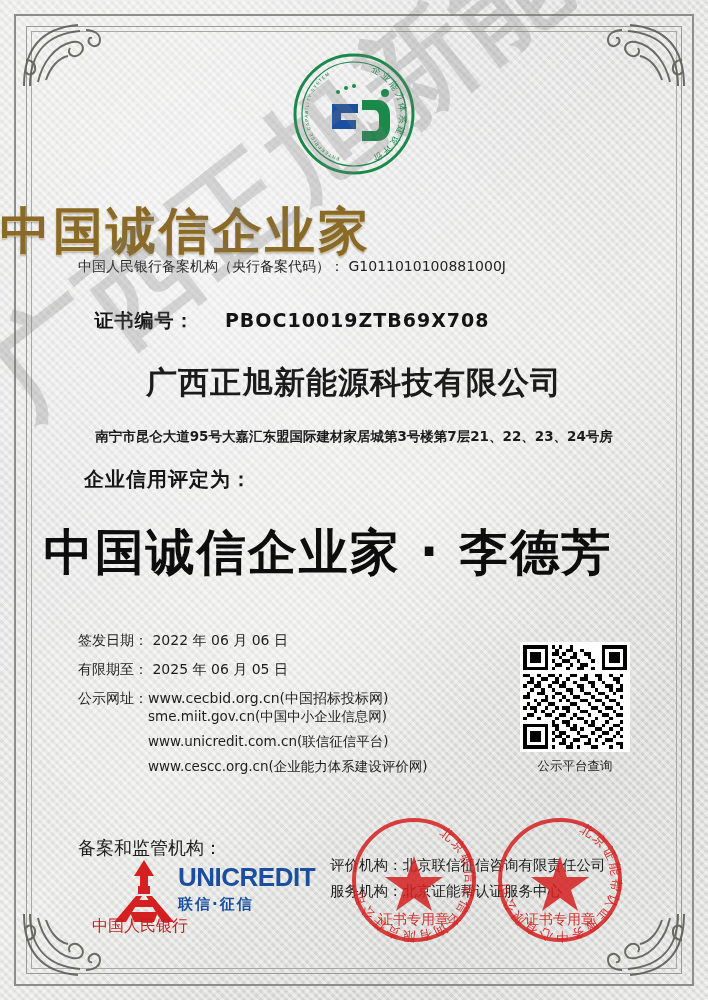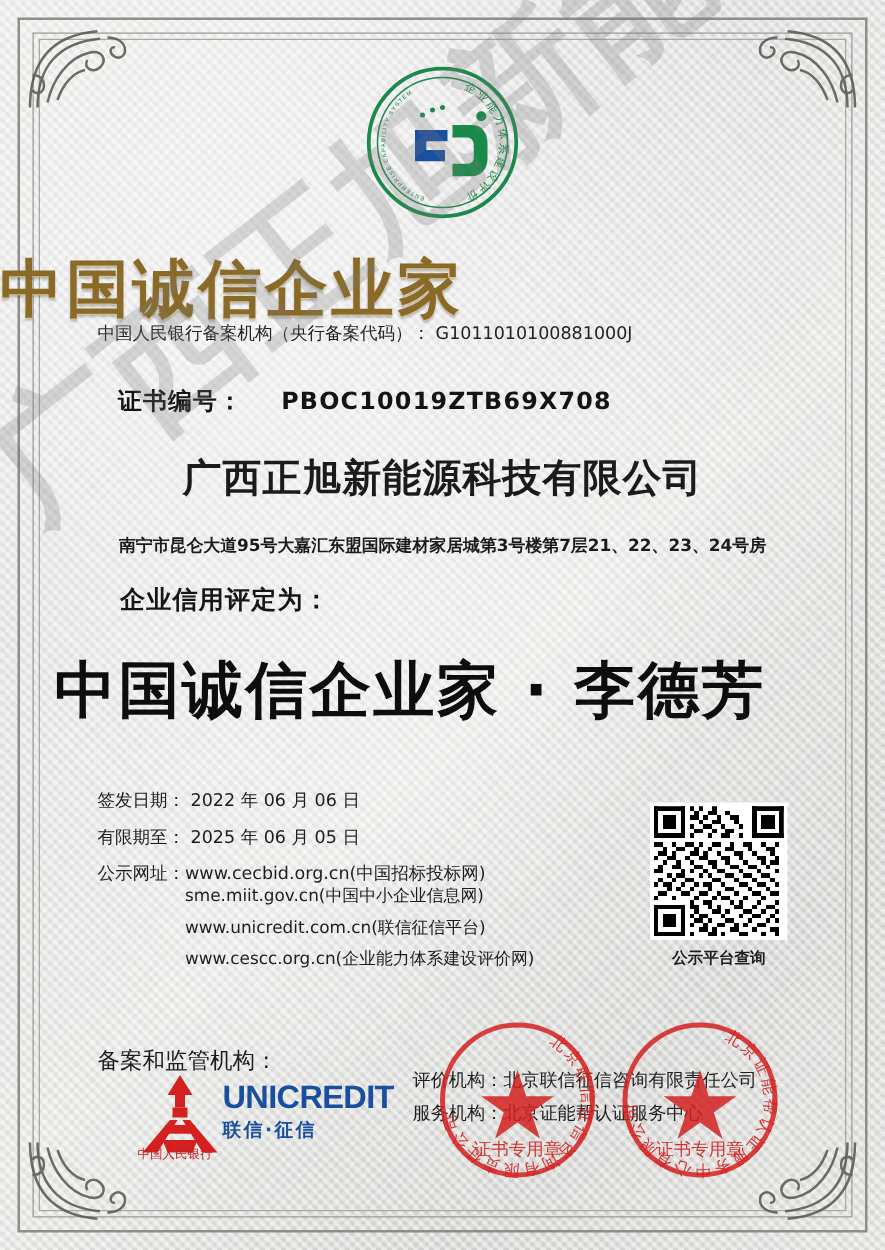--- a/index.html
+++ b/index.html
@@ -92,21 +92,21 @@
     position:absolute;top:362px;left:0;width:708px;text-align:center;
     font-size:31px;font-weight:bold;color:#1b1b1b;letter-spacing:1px;
     font-family:"DejaVu Sans","Liberation Sans",sans-serif;
   }
   .address{
     position:absolute;top:428px;left:0;width:708px;text-align:center;
     font-size:13.5px;font-weight:bold;color:#1b1b1b;
     font-family:"DejaVu Sans","Liberation Sans",sans-serif;
   }
   .rating-label{
-    position:absolute;top:466px;left:96px;
+    position:absolute;top:466px;left:84px;
     font-size:20px;font-weight:bold;color:#161616;letter-spacing:1px;
     font-family:"DejaVu Sans","Liberation Sans",sans-serif;
   }
   .rating-value{
     position:absolute;top:520px;left:0;width:656px;text-align:center;
     font-size:49px;font-weight:bold;color:#0d0d0d;letter-spacing:2px;
     font-family:"DejaVu Sans","Liberation Sans",sans-serif;
   }
 
   .meta{
@@ -122,32 +122,31 @@
   .links-first{display:flex;}
   .links-first .lbl{white-space:nowrap;}
 
   
   .qr-box{position:absolute;right:78px;top:642px;width:110px;}
   .qr{width:110px;height:110px;background:#fff;padding:3px;box-sizing:border-box;}
   .qr canvas,.qr .qrgrid{display:block;}
   .qr-cap{
     margin-top:6px;text-align:center;font-size:12.5px;color:#1d1d1d;
     font-family:"DejaVu Sans","Liberation Sans",sans-serif;
-    font-weight:bold;
   }
 
   .reg-label{
     position:absolute;left:78px;top:836px;font-size:18px;color:#1d1d1d;
     font-family:"DejaVu Sans","Liberation Sans",sans-serif;
   }
   .pboc{position:absolute;left:96px;top:856px;width:96px;height:80px;}
   .pboc svg{display:block;}
   .pboc-cap{
     position:absolute;left:80px;top:916px;width:120px;text-align:center;
-    font-size:10px;color:#c21f1f;
+    font-size:16px;color:#c21f1f;
     font-family:"DejaVu Sans","Liberation Sans",sans-serif;
   }
   .unicredit{position:absolute;left:178px;top:862px;width:140px;}
   .uc-name{
     font-size:26px;font-weight:bold;color:#1a4fa0;letter-spacing:-.5px;
     font-family:"Liberation Sans",sans-serif;
   }
   .uc-sub{
     font-size:15px;font-weight:bold;color:#1a4fa0;letter-spacing:2px;margin-top:2px;
     font-family:"DejaVu Sans","Liberation Sans",sans-serif;

